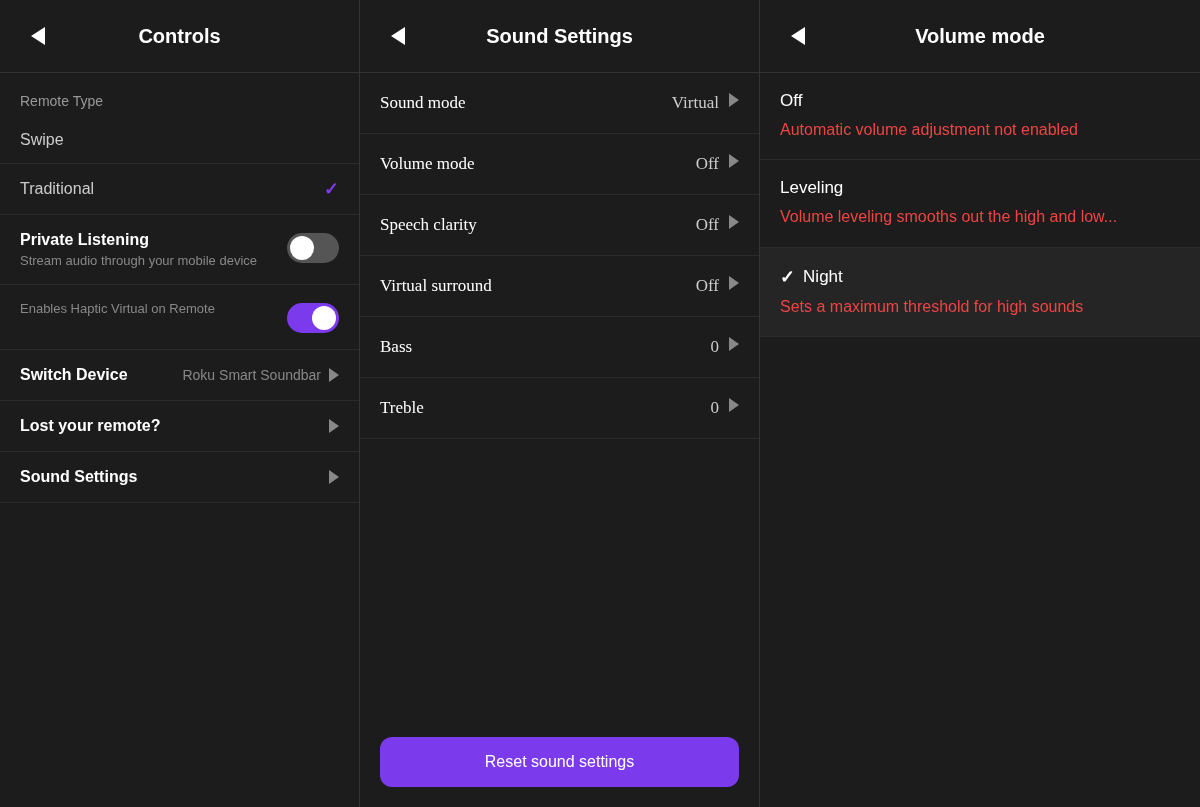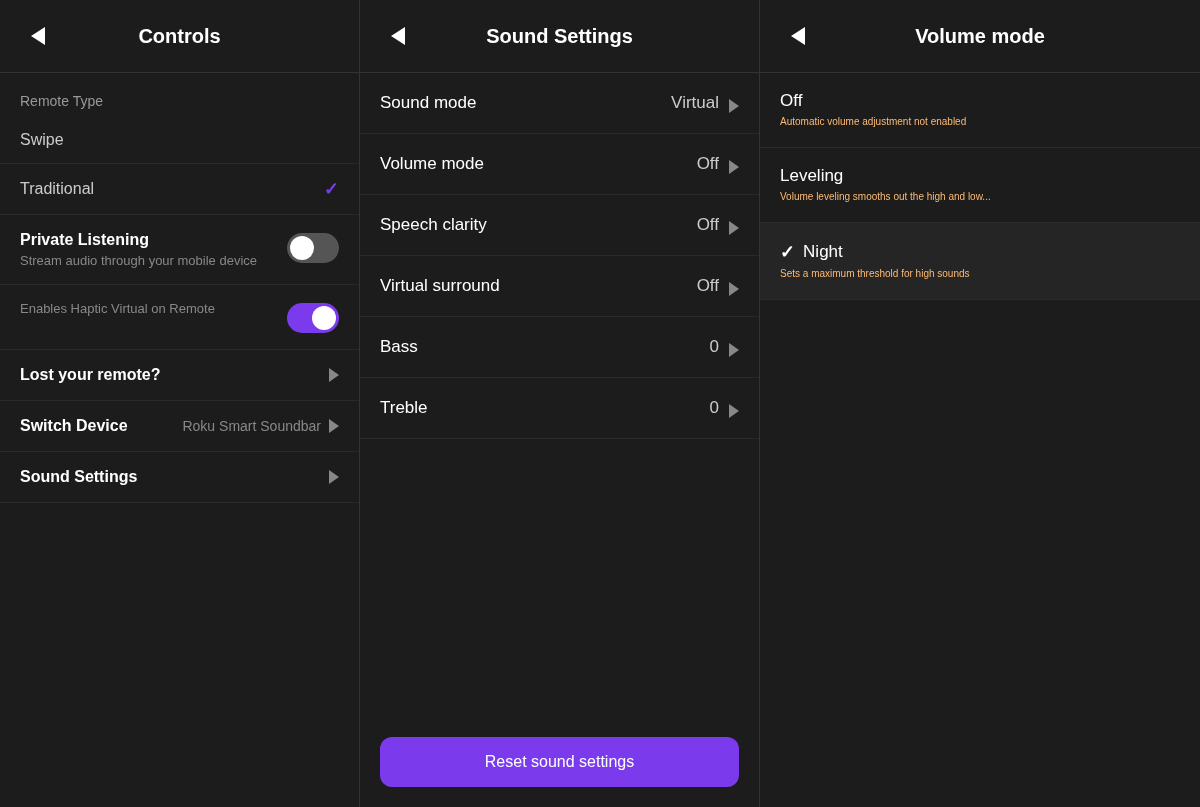--- a/index.html
+++ b/index.html
@@ -190,24 +190,25 @@
       width: 0;
       height: 0;
       border-top: 7px solid transparent;
       border-bottom: 7px solid transparent;
       border-left: 10px solid #888;
     }
 
     
     .sound-row {
       display: flex;
-      align-items: flex-end;
+      align-items: flex-start;
       padding: 20px 20px;
       border-bottom: 1px solid #2a2a2a;
       cursor: pointer;
+      font-family: Liberation Serif, serif;
     }
 
     .sound-label {
       flex: 1;
       font-size: 17px;
       color: #ffffff;
     }
 
     .sound-value {
       font-size: 17px;
@@ -244,23 +245,24 @@
     }
 
     .volume-option-name {
       font-size: 17px;
       font-weight: 500;
       color: #ffffff;
       flex: 1;
     }
 
     .volume-option-desc {
-      font-size: 10px;
-      color: #fdba74;
+      font-size: 16px;
+      color: #ef4444;
       line-height: 1.4;
+      margin-top: 8px;
     }
 
     .selected-check {
       color: #ffffff;
       font-size: 18px;
       font-weight: bold;
       margin-right: 8px;
     }
 
     .spacer {
@@ -303,27 +305,27 @@
   <div class="toggle-row">
     <div class="toggle-info">
       <div class="toggle-subtitle">Enables Haptic Virtual on Remote</div>
     </div>
     <div class="toggle-switch on">
       <div class="toggle-knob"></div>
     </div>
   </div>
 
   <div class="nav-row">
-    <span class="nav-label">Lost your remote?</span>
-    <div class="chevron-right"></div>
-  </div>
-
-  <div class="nav-row">
     <span class="nav-label">Switch Device</span>
     <span class="nav-value">Roku Smart Soundbar</span>
+    <div class="chevron-right"></div>
+  </div>
+
+  <div class="nav-row">
+    <span class="nav-label">Lost your remote?</span>
     <div class="chevron-right"></div>
   </div>
 
   <div class="nav-row">
     <span class="nav-label">Sound Settings</span>
     <div class="chevron-right"></div>
   </div>
 
   <div class="spacer"></div>
 </div>

